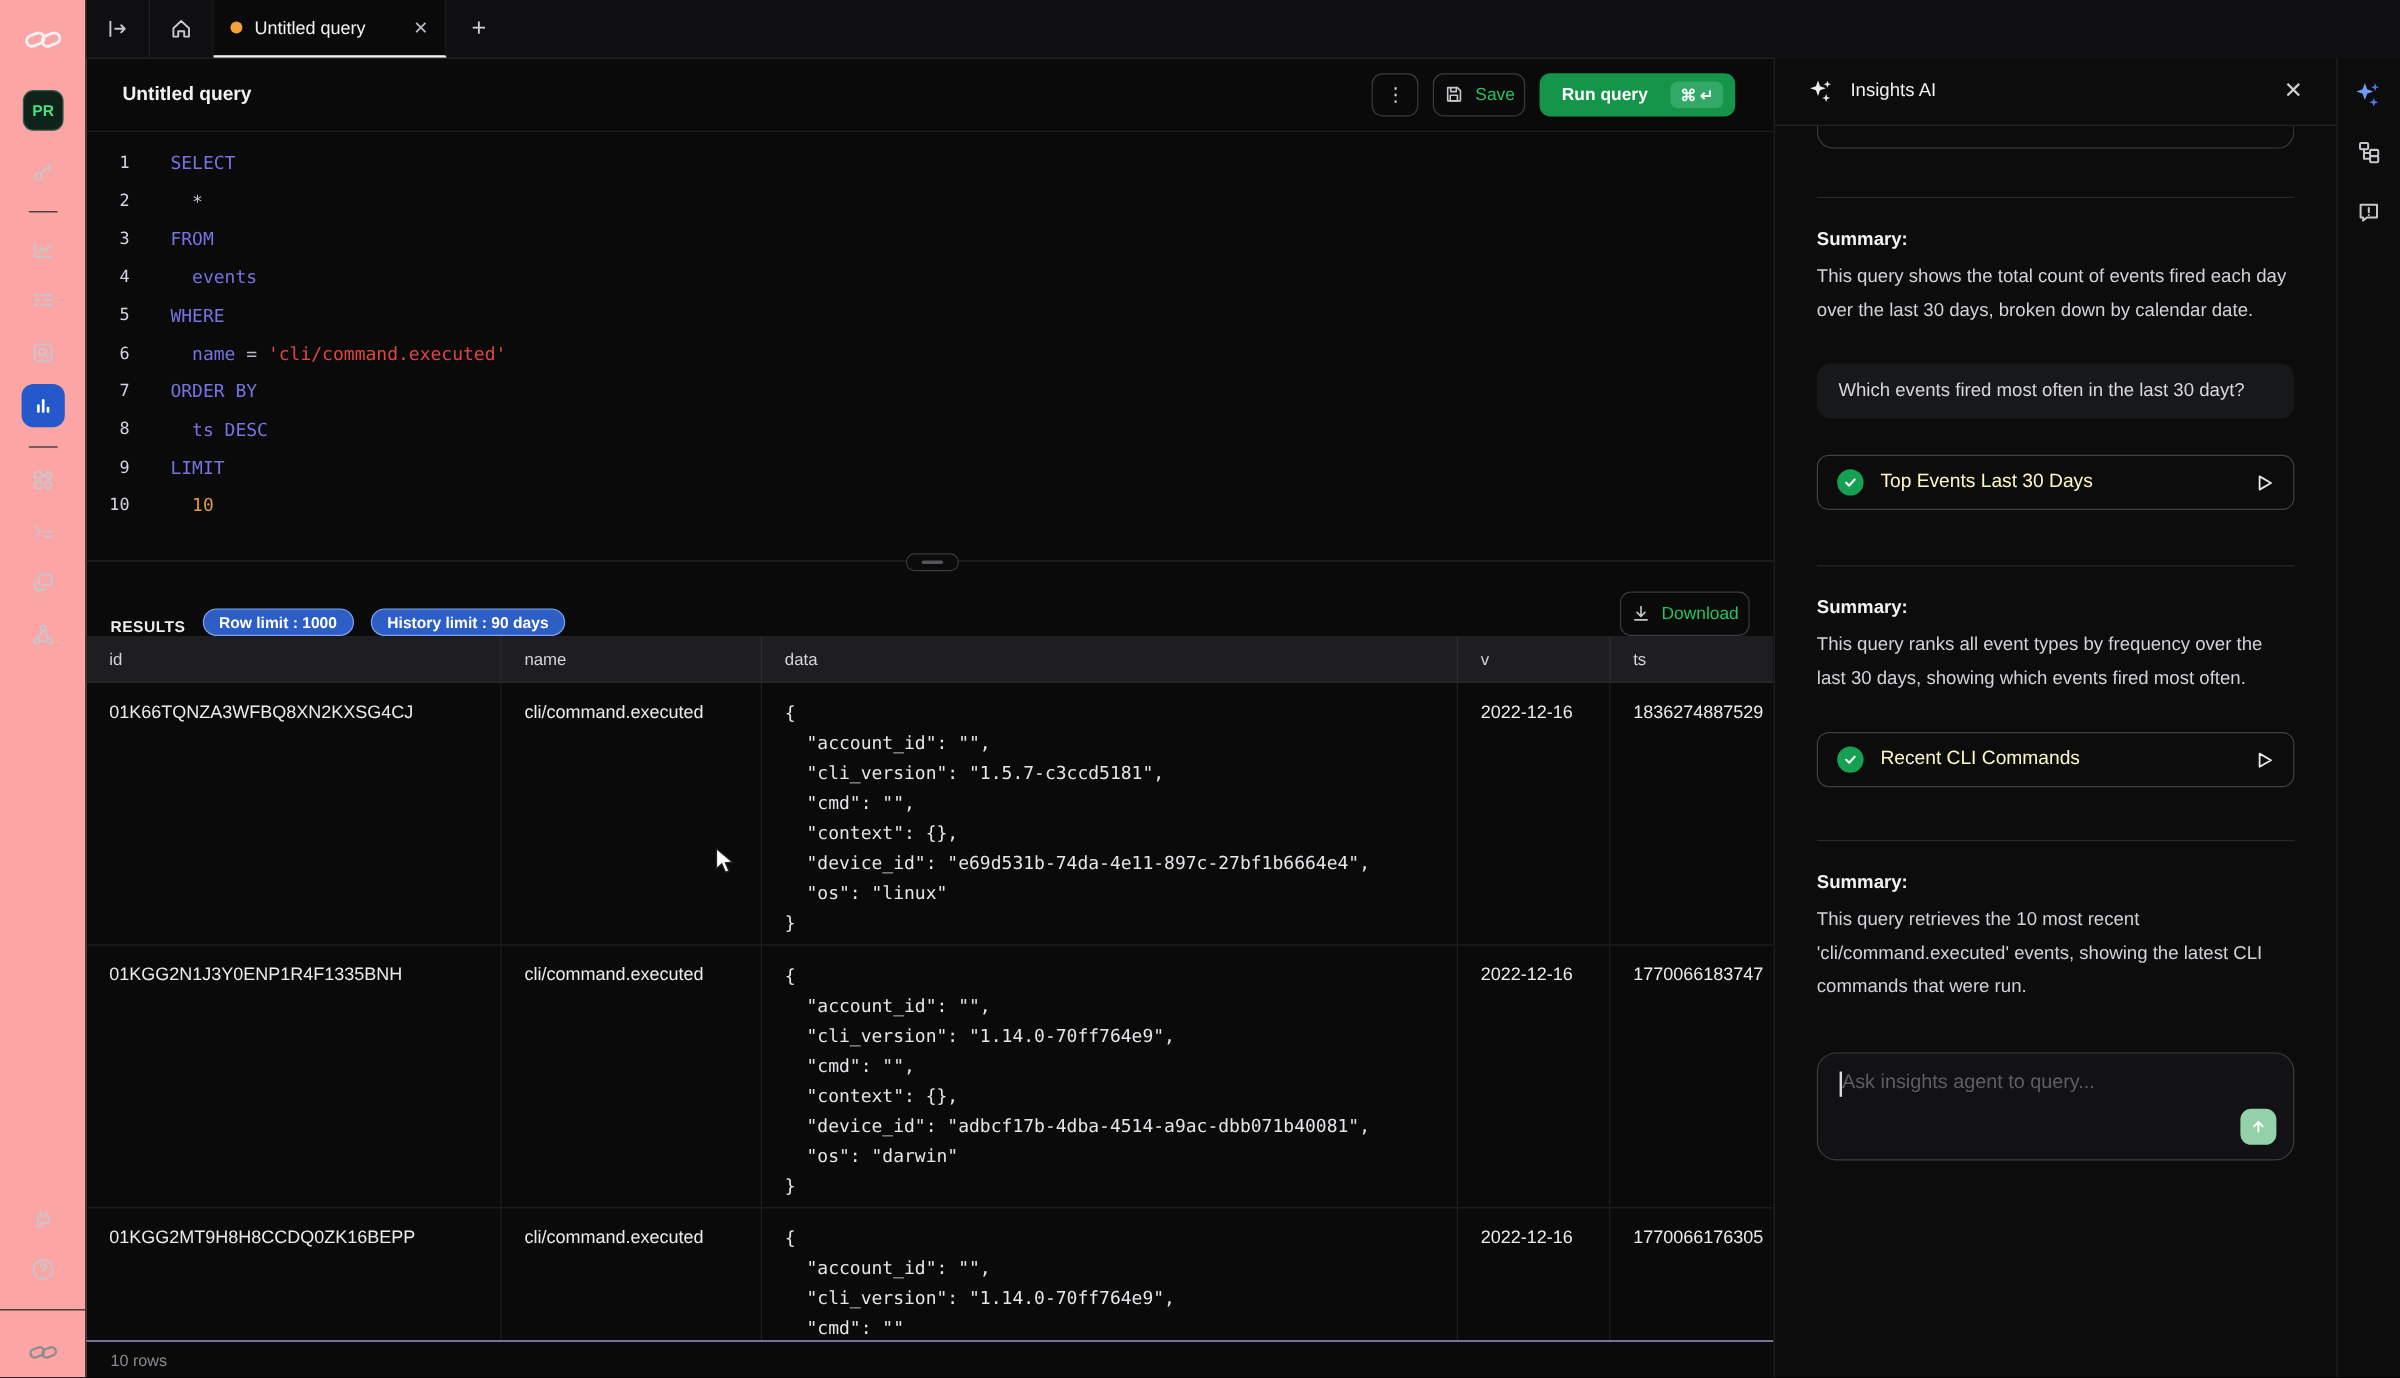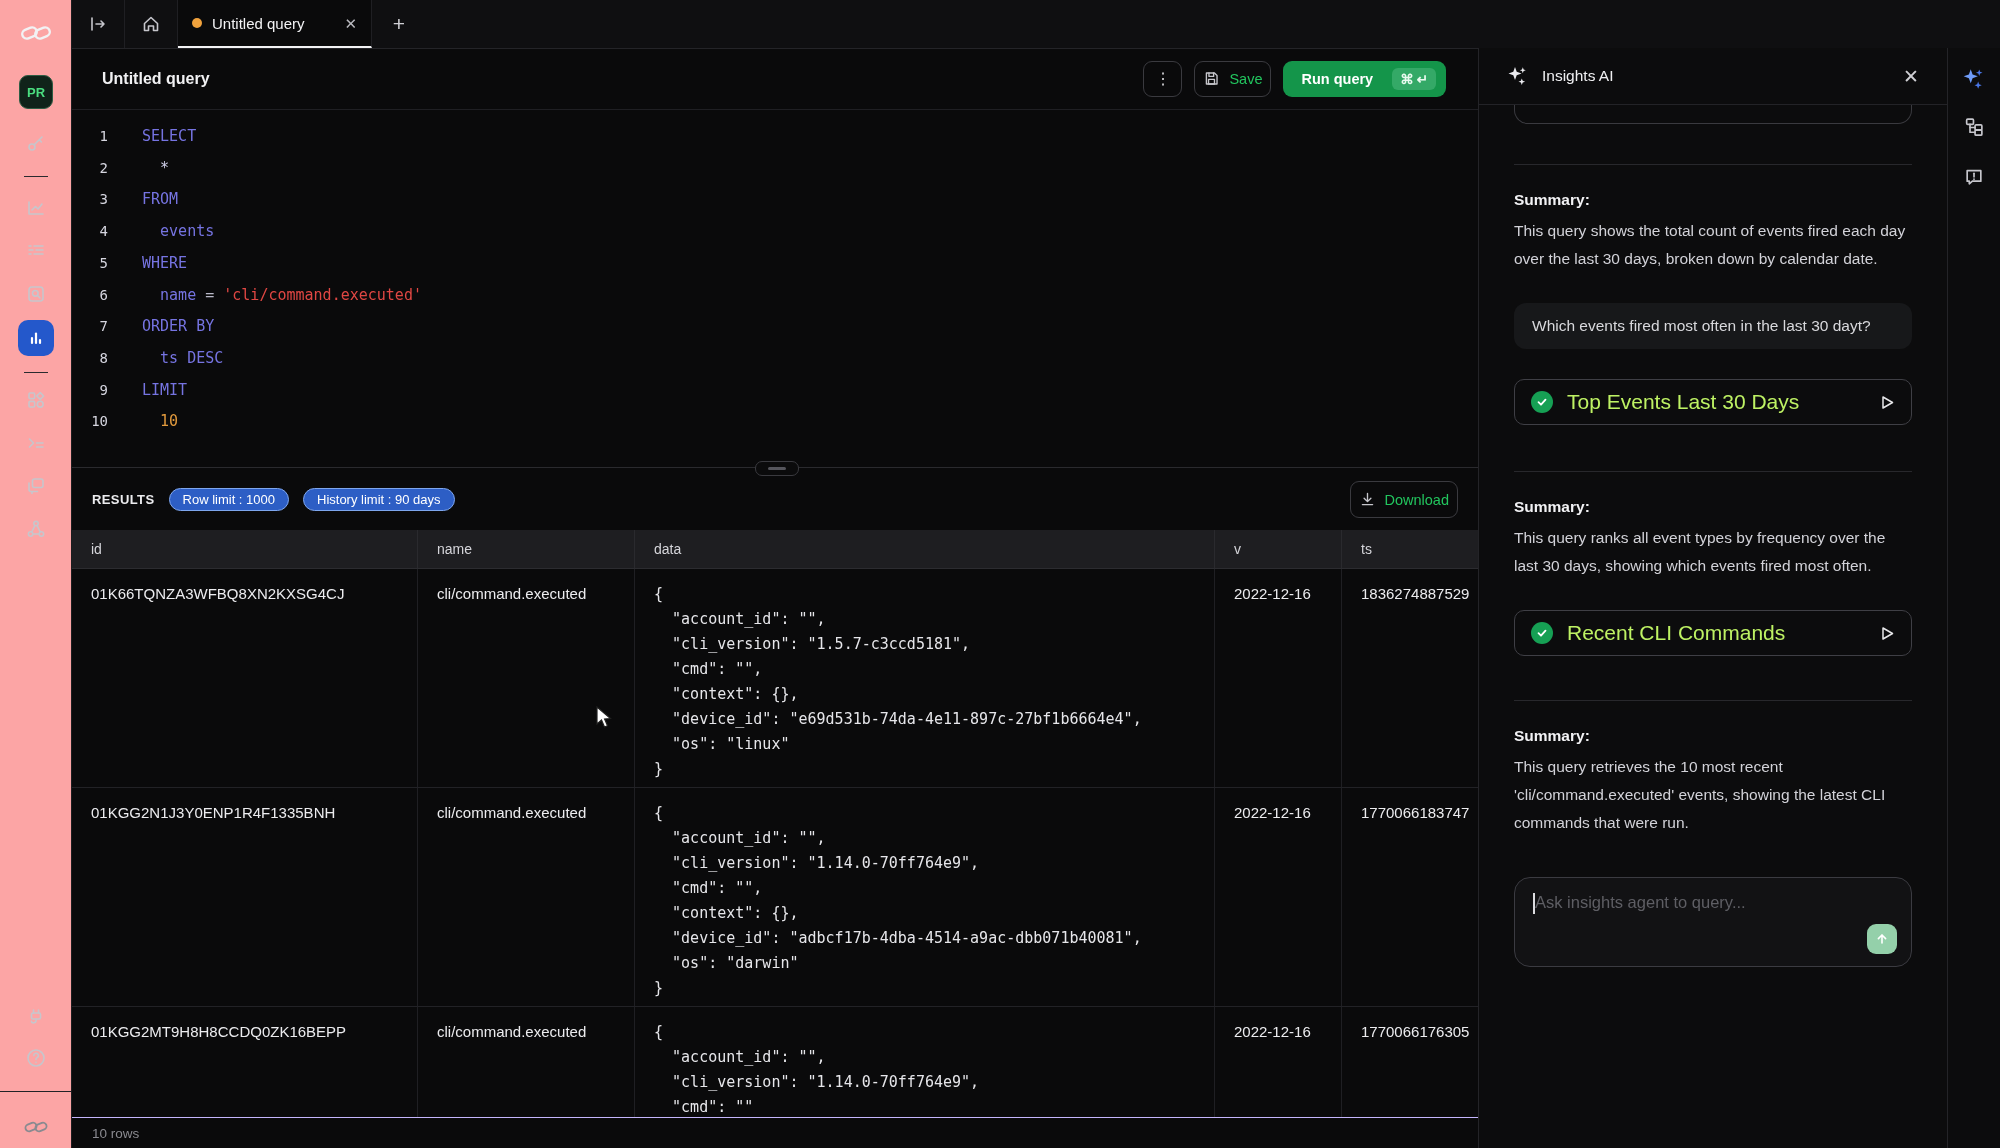--- a/index.html
+++ b/index.html
@@ -47,25 +47,25 @@
   .tk-kw{color:#7674e2}.tk-str{color:#e04743}.tk-num{color:#e29a3d}
   .tk-op{color:#b9b9c9}.tk-star{color:#cfcfe8}.tk-plain{color:#d8d8e2}
 
   
   .split{position:absolute;left:72px;top:467px;width:1406px;border-top:1px solid #2a2a2e;}
   .split-handle{position:absolute;left:755px;top:461px;width:42px;height:13px;border:1px solid #3a3a3f;border-radius:7px;
                 background:#0b0b0c;display:flex;align-items:center;justify-content:center;cursor:row-resize;}
   .split-handle i{display:block;width:18px;height:3px;border-radius:2px;background:#55555c;}
 
   
-  .results-bar{position:absolute;left:72px;top:469px;width:1406px;height:61px;display:flex;align-items:center;
+  .results-bar{position:absolute;left:72px;top:469px;width:1406px;height:61px;display:flex;align-items:flex-end;
                padding:0 20px;box-sizing:border-box;}
   .results-label{font-size:13px;font-weight:bold;letter-spacing:.4px;color:#ececef;}
   .pill{margin-left:14px;border-radius:999px;background:#2d5ec5;border:1.5px solid #7ea6ee;color:#fff;
-        font-size:13px;font-weight:normal;padding:3px 13px;cursor:pointer;}
+        font-size:13px;font-weight:bold;padding:3px 13px;cursor:pointer;}
   .btn-download{margin-left:auto;height:37px;}
 
   
   .table{position:absolute;left:72px;top:530px;width:1406px;bottom:31px;overflow:hidden;}
   .t-head,.t-row{display:grid;grid-template-columns:346px 217px 580px 127px 136px;}
   .t-head{background:#1e1e21;border-bottom:1px solid #2c2c30;}
   .th{font-size:14px;color:#d5d5da;padding:11px 0 11px 19px;border-right:1px solid #2a2a2e;cursor:pointer;}
   .th:last-child{border-right:none;}
   .t-row{border-bottom:1px solid #222226;cursor:pointer;}
   .t-row-0,.t-row-1{height:218px;}
@@ -86,21 +86,21 @@
   .partial-card{height:18px;border:1px solid #3a3a3f;border-top:none;border-radius:0 0 14px 14px;}
   .ins-div{border-top:1px solid #28282c;}
   .div-1{margin-top:40px}.div-2{margin-top:46px}.div-3{margin-top:44px}
   .sum-title{margin-top:26px;font-size:15.5px;font-weight:bold;color:#f2f2f4;}
   .sum-text{margin-top:8px;font-size:15.5px;line-height:28px;color:#d2d2d8;}
   .bubble{margin-top:30px;background:#17181a;border-radius:12px;padding:10px 18px;font-size:15.5px;line-height:26px;color:#d8d8dc;}
   .bubble-2{margin-top:31px;}
   .action-card{margin-top:30px;height:46px;border:1px solid #3f3f45;border-radius:10px;display:flex;align-items:center;
                gap:14px;padding:0 16px;box-sizing:border-box;cursor:pointer;}
   .check{width:22px;height:22px;border-radius:50%;background:#16a054;display:flex;align-items:center;justify-content:center;flex:0 0 auto;}
-  .action-label{font-size:21px;color:#bef264;}
+  .action-label{font-size:16px;color:#fef9c3;}
   .action-play{margin-left:auto;cursor:pointer;}
   .ask-box{position:relative;margin-top:40px;height:90px;border:1px solid #3b3b41;border-radius:16px;background:#121214;box-sizing:border-box;}
   .ask-box textarea{width:100%;height:100%;background:transparent;border:none;outline:none;resize:none;box-sizing:border-box;
         padding:15px 18px 0 20px;font-family:"Liberation Sans",sans-serif;font-size:16.5px;color:#e4e4e8;}
   .ask-box textarea::placeholder{color:#5e5e64;}
   .caret{position:absolute;left:18px;top:15px;width:1.5px;height:21px;background:#dcdce0;}
   .send-btn{position:absolute;right:14px;bottom:12px;width:30px;height:30px;border-radius:9px;background:#94d0aa;
             display:flex;align-items:center;justify-content:center;cursor:pointer;}
 
   

